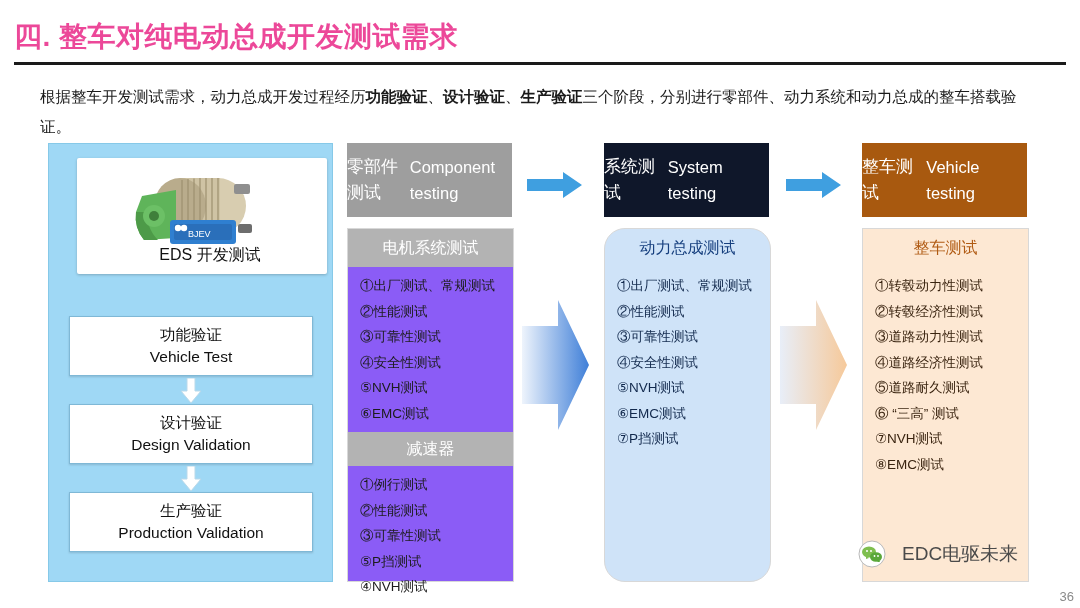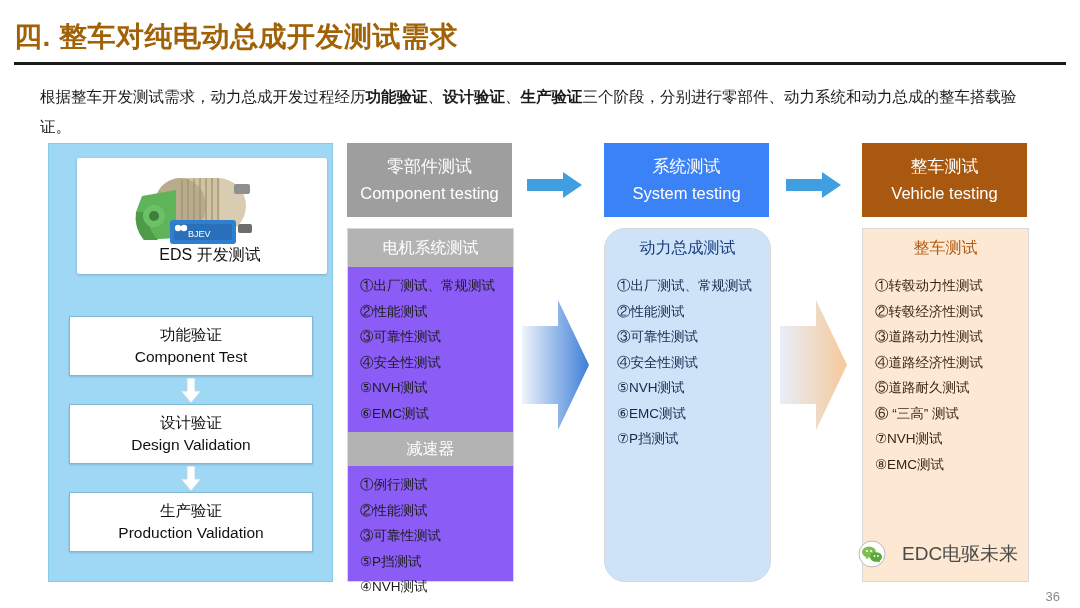--- a/index.html
+++ b/index.html
@@ -21,21 +21,21 @@
     height: 608px;
   }
   
   .title {
     position: absolute;
     left: 14px;
     top: 18px;
     font-size: 28px;
     font-weight: bold;
     letter-spacing: 0.5px;
-    color: #a16207;
+    color: #ec4899;
   }
   .title-rule {
     position: absolute;
     left: 14px;
     top: 62px;
     width: 1052px;
     height: 3px;
     background: #1a1a1a;
   }
   
@@ -117,30 +117,30 @@
   .da1 { top: 234px; }
   .da2 { top: 322px; }
 
   
   .head-box {
     position: absolute;
     top: 143px;
     width: 165px;
     height: 74px;
     display: flex;
-    flex-direction: column;
+    flex-direction: row;
     align-items: center;
     justify-content: center;
     color: #ffffff;
     line-height: 26px;
   }
   .head-box .cn { font-size: 17px; }
   .head-box .en { font-size: 16.5px; }
   .head-component { left: 347px; background: #9e9e9e; }
-  .head-system { left: 604px; background: #3b82f6; }
+  .head-system { left: 604px; background: #0f172a; }
   .head-vehicle { left: 862px; background: #a8590f; }
 
   .head-arrow {
     position: absolute;
     top: 172px;
     width: 56px;
     height: 26px;
   }
   .ha1 { left: 527px; }
   .ha2 { left: 786px; }
@@ -217,21 +217,21 @@
   .wm-logo {
     width: 28px;
     height: 28px;
   }
   .wm-text {
     font-size: 19px;
     color: #4a4a4a;
   }
   .page-num {
     position: absolute;
-    right: 20px;
+    right: 6px;
     bottom: 4px;
     font-size: 13px;
     color: #8a8a8a;
     margin-left: 8px;
   }
 </style>
 </head>
 <body>
 
 <div class="page">
@@ -271,21 +271,21 @@
         <circle cx="66" cy="62" r="3.2" fill="#ffffff"></circle>
 
         <rect x="116" y="18" width="16" height="10" rx="2" fill="#8f8f8f"></rect>
         <rect x="120" y="58" width="14" height="9" rx="2" fill="#6d6d6d"></rect>
       </svg>
       <div class="eds-label">EDS 开发测试</div>
     </div>
 
     <div class="flow-box fb1">
       <div class="cn">功能验证</div>
-      <div class="en">Component Test</div>
+      <div class="en">Vehicle Test</div>
     </div>
 
     <svg class="down-arrow da1" viewBox="0 0 22 26">
       <polygon points="7,0 15,0 15,13 21,13 11,25 1,13 7,13" fill="#ffffff" stroke="#b9d9ea" stroke-width="1"></polygon>
     </svg>
 
     <div class="flow-box fb2">
       <div class="cn">设计验证</div>
       <div class="en">Design Validation</div>
     </div>

